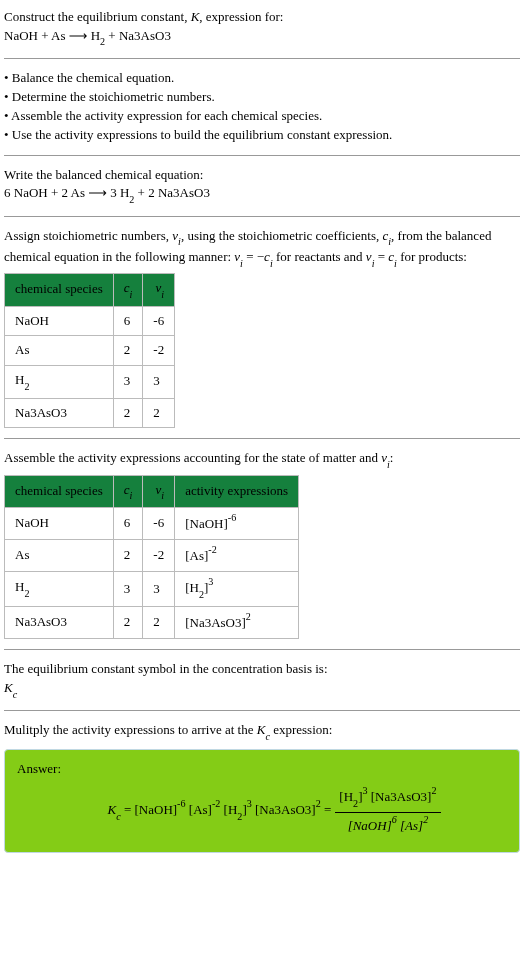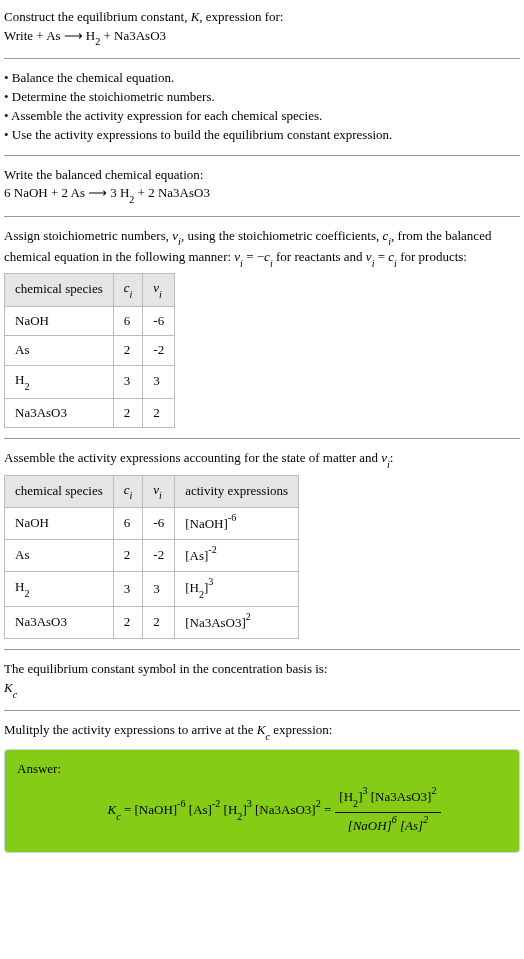--- a/index.html
+++ b/index.html
@@ -43,21 +43,22 @@
       border-collapse: collapse;
       margin-top: 4px;
     }
     td, th {
       border: 1px solid #bbb;
       padding: 5px 10px;
       text-align: left;
       font-weight: normal;
     }
     th {
-      background: #e5e5e5;
+      background: #15803d;
+      text-align: right;
     }
     .answer-box {
       background: #84cc16;
       border: 1px solid #c0d8e2;
       border-radius: 4px;
       padding: 10px 12px 16px 12px;
       margin-top: 6px;
     }
     .answer-label {
       margin-bottom: 8px;
@@ -85,21 +86,21 @@
     }
     .indent {
       padding-left: 24px;
     }
   </style>
 </head>
 <body>
 
 <div class="section">
   <span>Construct the equilibrium constant, </span><span class="italic">K</span><span>, expression for:</span><br>
-  <span>Write + As ⟶ H</span><span class="sub">2</span><span> + Na3AsO3</span>
+  <span>NaOH + As ⟶ H</span><span class="sub">2</span><span> + Na3AsO3</span>
 </div>
 
 <hr>
 
 <div class="section">
   <div>• Balance the chemical equation.</div>
   <div>• Determine the stoichiometric numbers.</div>
   <div>• Assemble the activity expression for each chemical species.</div>
   <div>• Use the activity expressions to build the equilibrium constant expression.</div>
 </div>

